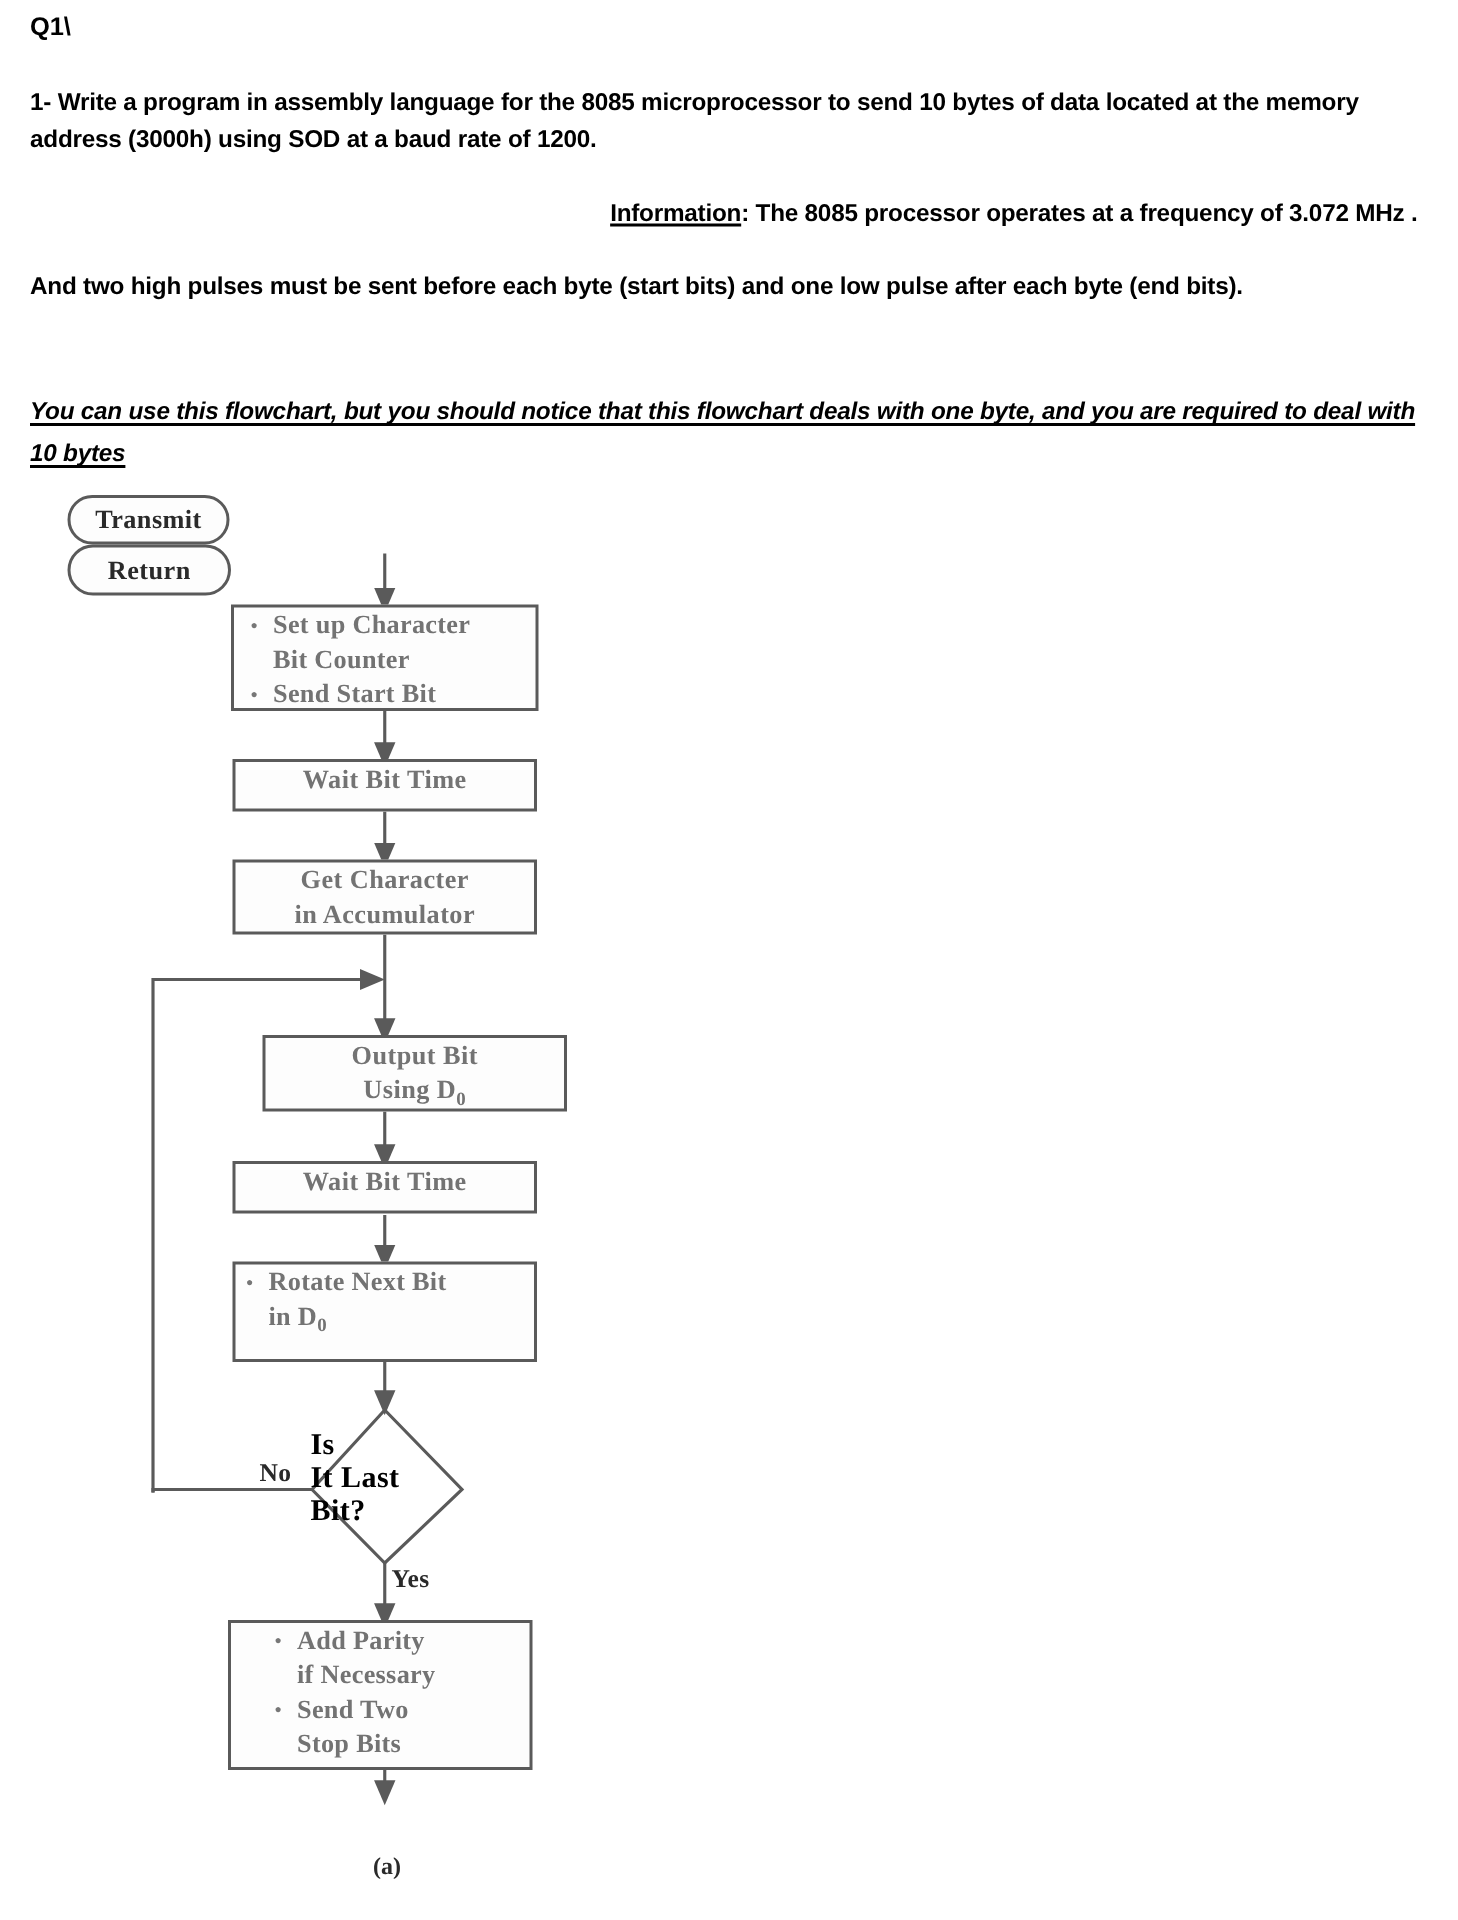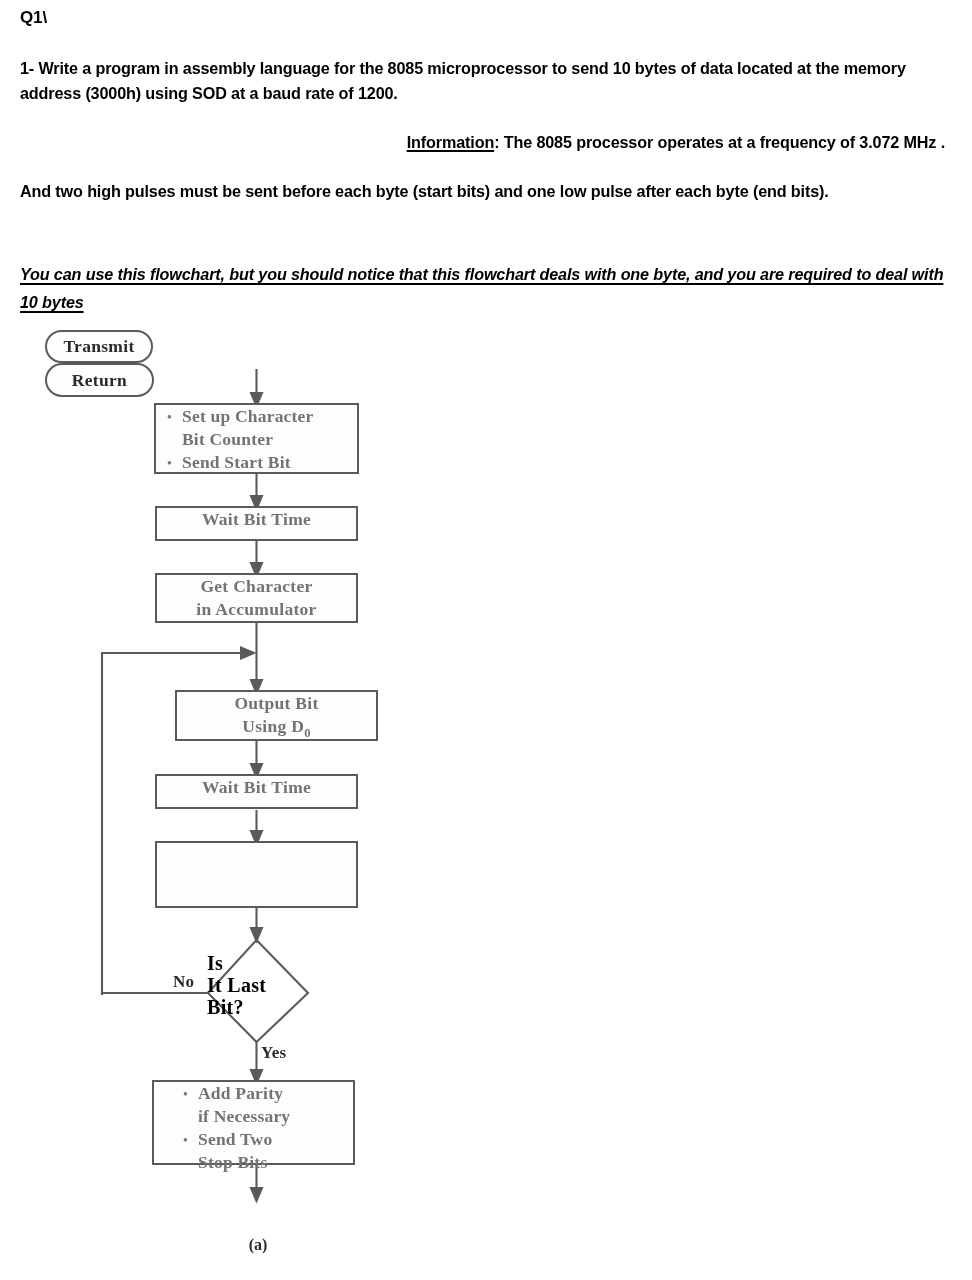--- a/index.html
+++ b/index.html
@@ -235,31 +235,33 @@
       <div><span>Using D</span><sub>0</sub></div>
     </div>
   </div>
 
   <div class="fc-node fc-box" style="left:155px; top:444px; width:203px; height:35px;">
     <div class="fc-center-text">Wait Bit Time</div>
   </div>
 
   <div class="fc-node fc-box" style="left:155px; top:511px; width:203px; height:67px;">
     <div class="fc-bullets" style="padding-left:22px;">
+      <div class="bl"><span>Rotate Next Bit
+in D</span><sub>0</sub></div>
     </div>
   </div>
 
   <div class="fc-diamond-text" style="left:207px; top:622px; width:100px;">Is
 It Last
 Bit?</div>
 
   <div class="fc-edge-label" style="left:173px; top:642px;">No</div>
   <div class="fc-edge-label" style="left:261px; top:713px;">Yes</div>
 
-  <div class="fc-node fc-box" style="left:152px; top:750px; width:203px; height:85px;">
+  <div class="fc-node fc-box" style="left:152px; top:750px; width:203px; height:100px;">
     <div class="fc-bullets" style="padding-left:44px;">
       <div class="bl">Add Parity
 if Necessary</div>
       <div class="bl">Send Two
 Stop Bits</div>
     </div>
   </div>
 
   <div class="fc-term" style="left:204px; top:868px; width:105px; height:30px;">
     <span>Return</span>

